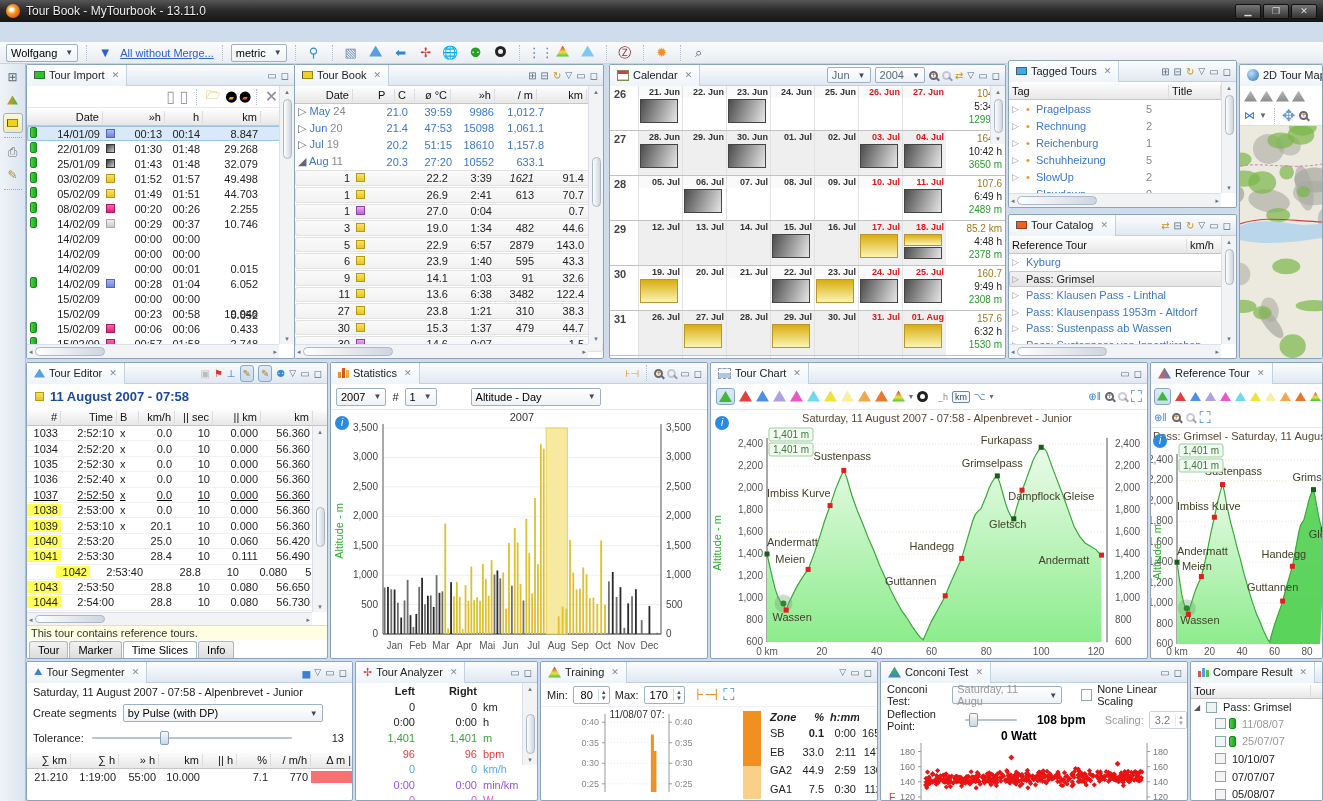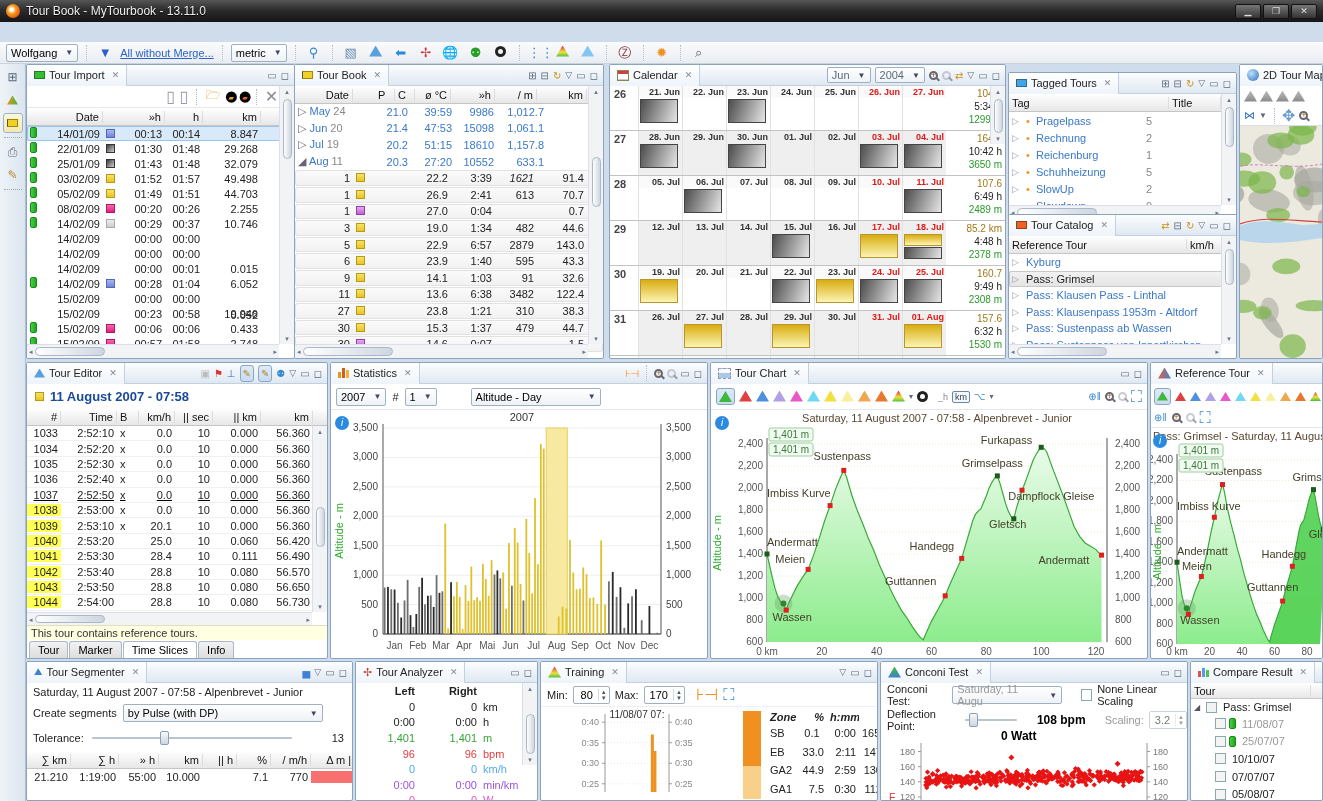--- a/index.html
+++ b/index.html
@@ -763,21 +763,21 @@
           </div>
         </div>
       <div class="sbv">
           <span class="sbarr">▴</span>
           <span class="sbt" style="width:9px;height:34px;margin-top:2px"></span>
           <span class="sbarr" style="margin-top:auto">▾</span>
         </div>
     </div>
   </div>
 
-  <div class="panel" style="left:1008px;top:72px;width:229px;height:148px">
+  <div class="panel" style="left:1008px;top:60px;width:229px;height:148px">
     <div class="phead">
       <div class="ptab">
           <span class="flag" style="background:#40a8e8"></span>
           <span>Tagged Tours</span>
           <span class="closex">✕</span>
         </div>
       <div class="pbtns">
           <span>⊞</span>
           <span>⊟</span>
           <span style="color:#c89018">↻</span>
@@ -1070,21 +1070,21 @@
           </div>
           <div class="r rowline" style="height: 15.4px;">
             <span class="c" style="width: 34px; text-align: right; background: rgb(255, 255, 85);">1041</span>
             <span class="c" style="width: 56px; text-align: right;">2:53:30</span>
             <span class="c" style="width: 22px;"></span>
             <span class="c" style="width: 36px; text-align: right;">28.4</span>
             <span class="c" style="width: 38px; text-align: right;">10</span>
             <span class="c" style="width: 48px; text-align: right;">0.111</span>
             <span class="c" style="width: 52px; text-align: right;">56.490</span>
           </div>
-          <div class="r rowline" style="height: 15.4px;">
+          <div class="r rowline" style="height: 15.4px; padding-left: 29px;">
             <span class="c" style="width: 34px; text-align: right; background: rgb(255, 255, 85);">1042</span>
             <span class="c" style="width: 56px; text-align: right;">2:53:40</span>
             <span class="c" style="width: 22px;"></span>
             <span class="c" style="width: 36px; text-align: right;">28.8</span>
             <span class="c" style="width: 38px; text-align: right;">10</span>
             <span class="c" style="width: 48px; text-align: right;">0.080</span>
             <span class="c" style="width: 52px; text-align: right;">56.570</span>
           </div>
           <div class="r rowline" style="height: 15.4px;">
             <span class="c" style="width: 34px; text-align: right; background: rgb(255, 255, 85);">1043</span>
@@ -1693,21 +1693,21 @@
       <div id="tr-zonebar" style="position:absolute;left:202px;top:28px;width:18px;height:88px;background:linear-gradient(#f09020 62%,#f8d08a 62%)"></div>
       <div id="tr-zones" style="position:absolute;left:226px;top:26px;right:2px">
           <div class="r" style="height: 15px;">
             <span class="c" style="width: 30px; text-align: left; font-style: italic; font-weight: bold;">Zone</span>
             <span class="c" style="width: 30px; text-align: right; font-style: italic; font-weight: bold;">%</span>
             <span class="c" style="width: 32px; text-align: right; font-style: italic; font-weight: bold;">h:mm</span>
             <span class="c" style="width: 48px; text-align: right; font-style: italic; font-weight: bold;">bpm</span>
           </div>
           <div class="r" style="height: 18.5px;">
             <span class="c" style="width: 30px; text-align: left;">SB</span>
-            <span class="c" style="width: 30px; text-align: center;">0.1</span>
+            <span class="c" style="width: 30px; text-align: right; font-weight: bold;">0.1</span>
             <span class="c" style="width: 32px; text-align: right;">0:00</span>
             <span class="c" style="width: 48px; text-align: right;">165-max</span>
             <span style="width: 13px; height: 13px; margin-left: 3px; background: rgb(238, 60, 34);"></span>
           </div>
           <div class="r" style="height: 18.5px;">
             <span class="c" style="width: 30px; text-align: left;">EB</span>
             <span class="c" style="width: 30px; text-align: right;">33.0</span>
             <span class="c" style="width: 32px; text-align: right;">2:11</span>
             <span class="c" style="width: 48px; text-align: right;">147-165</span>
             <span style="width: 13px; height: 13px; margin-left: 3px; background: rgb(240, 144, 32);"></span>

